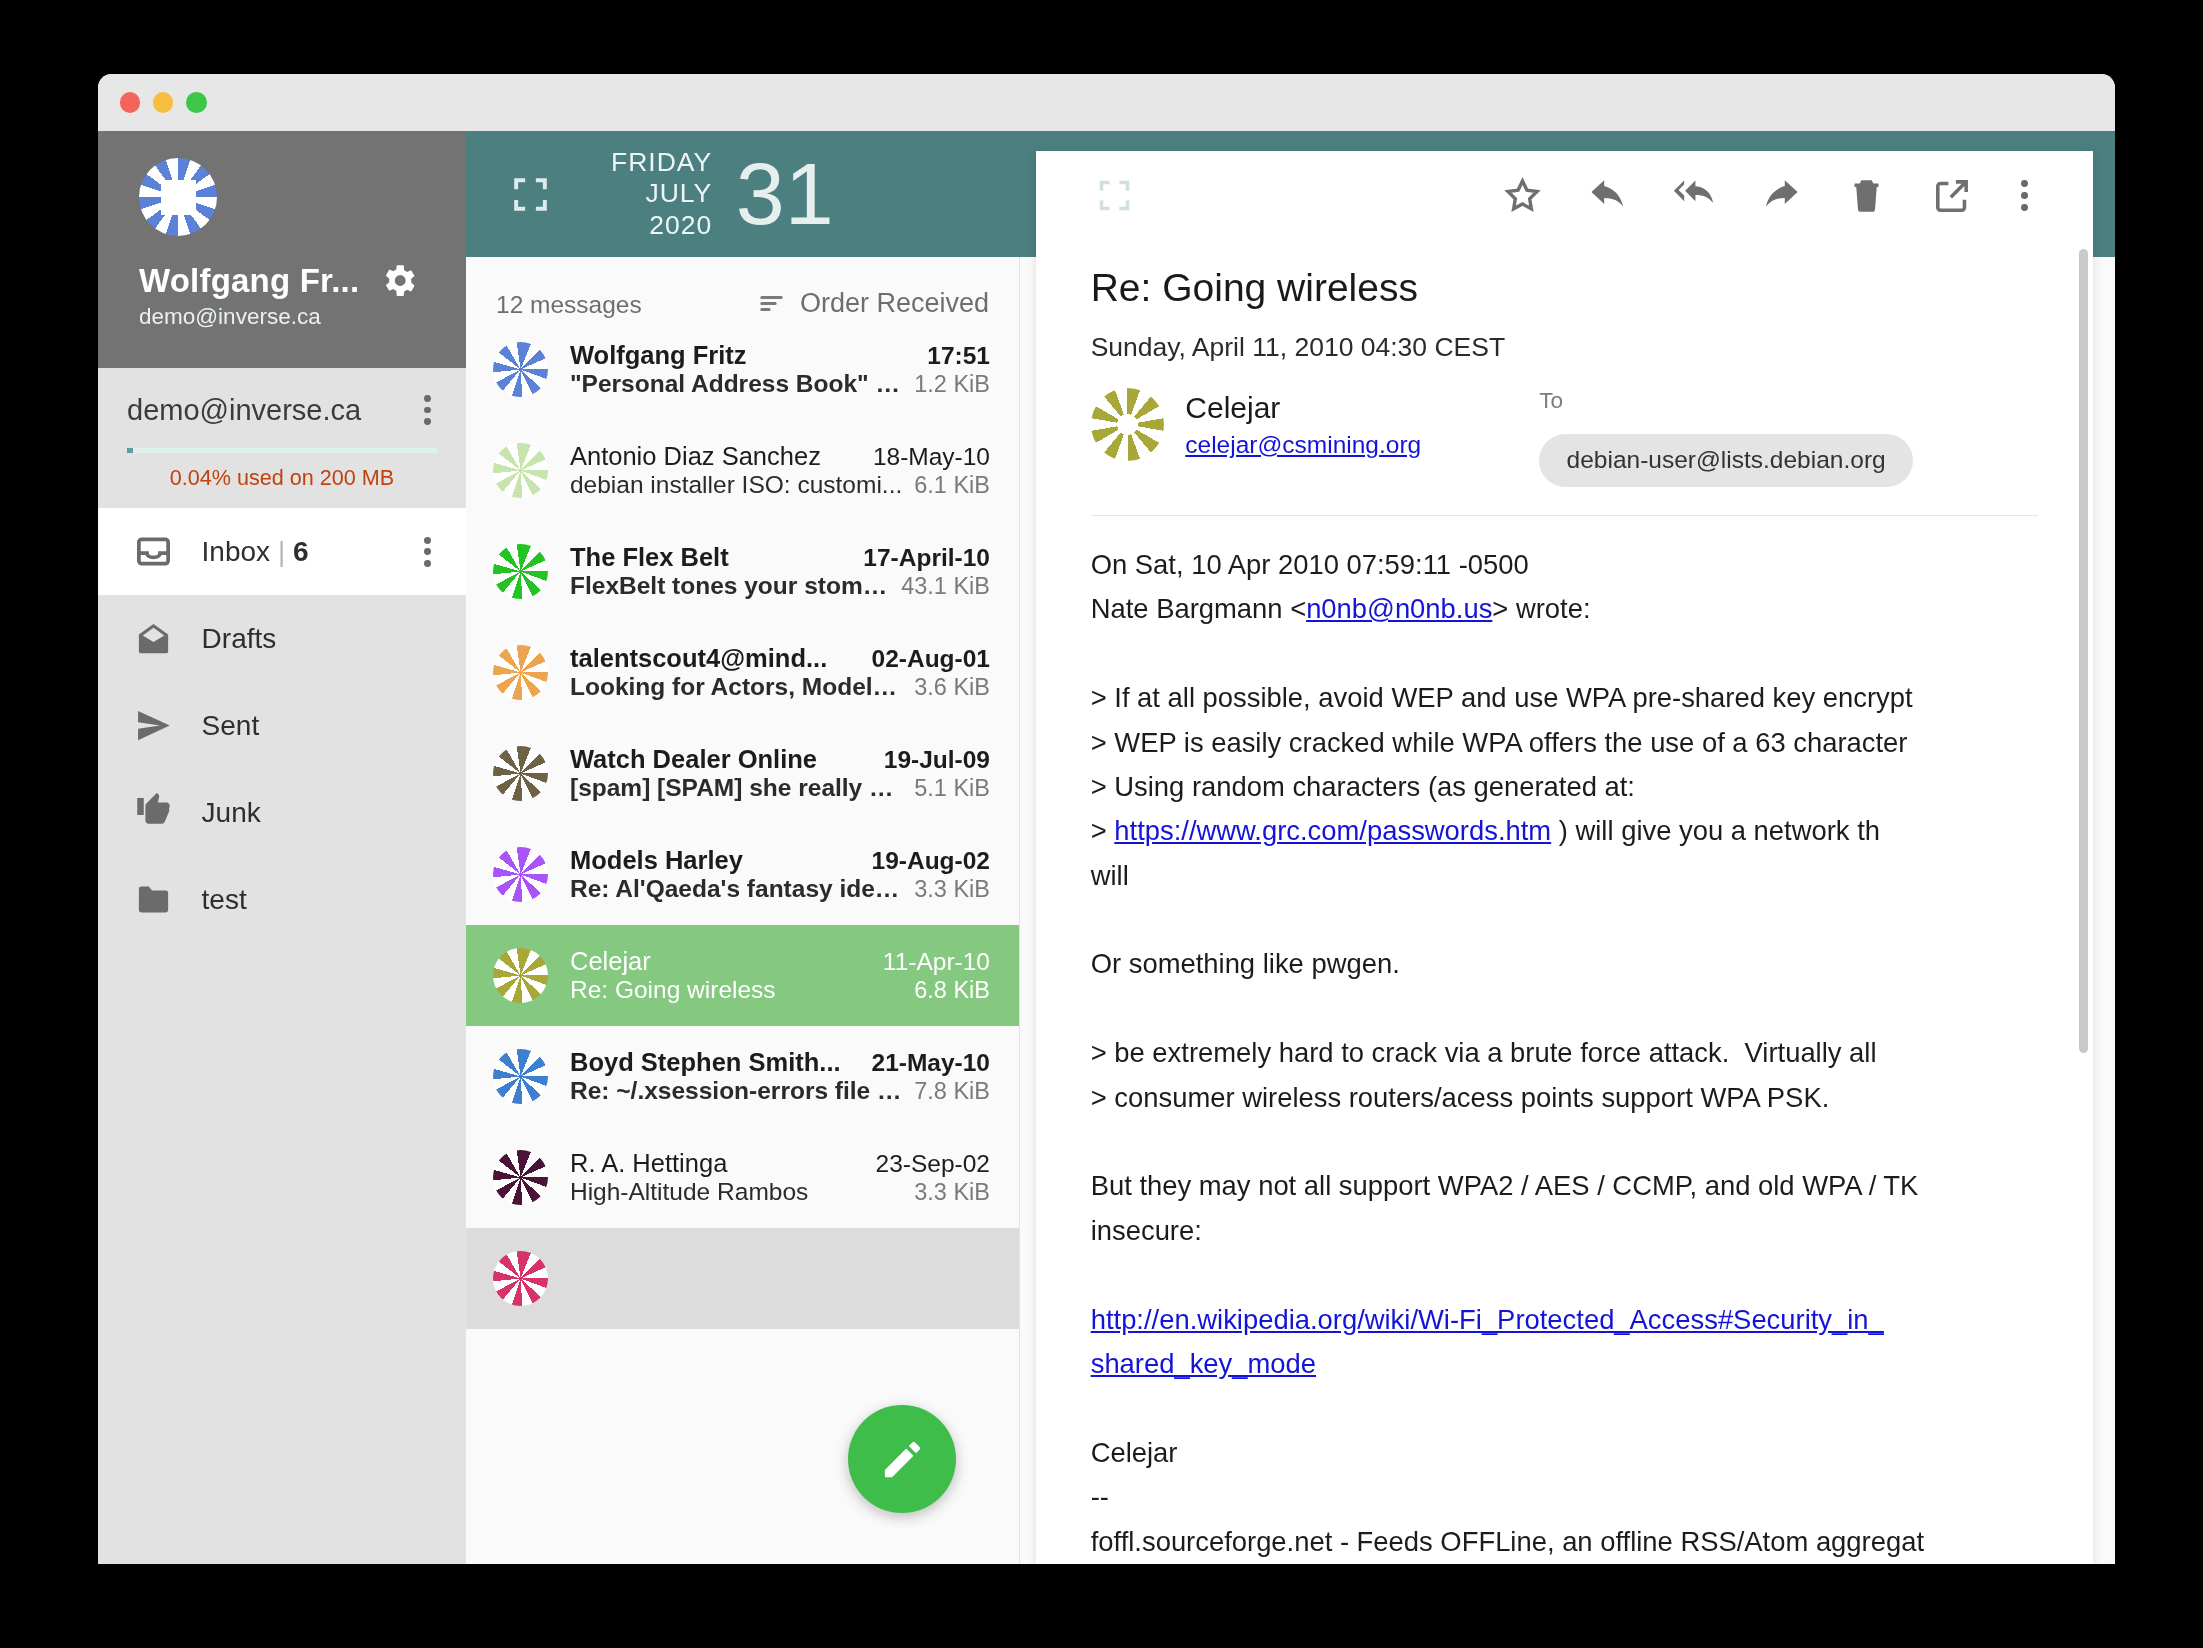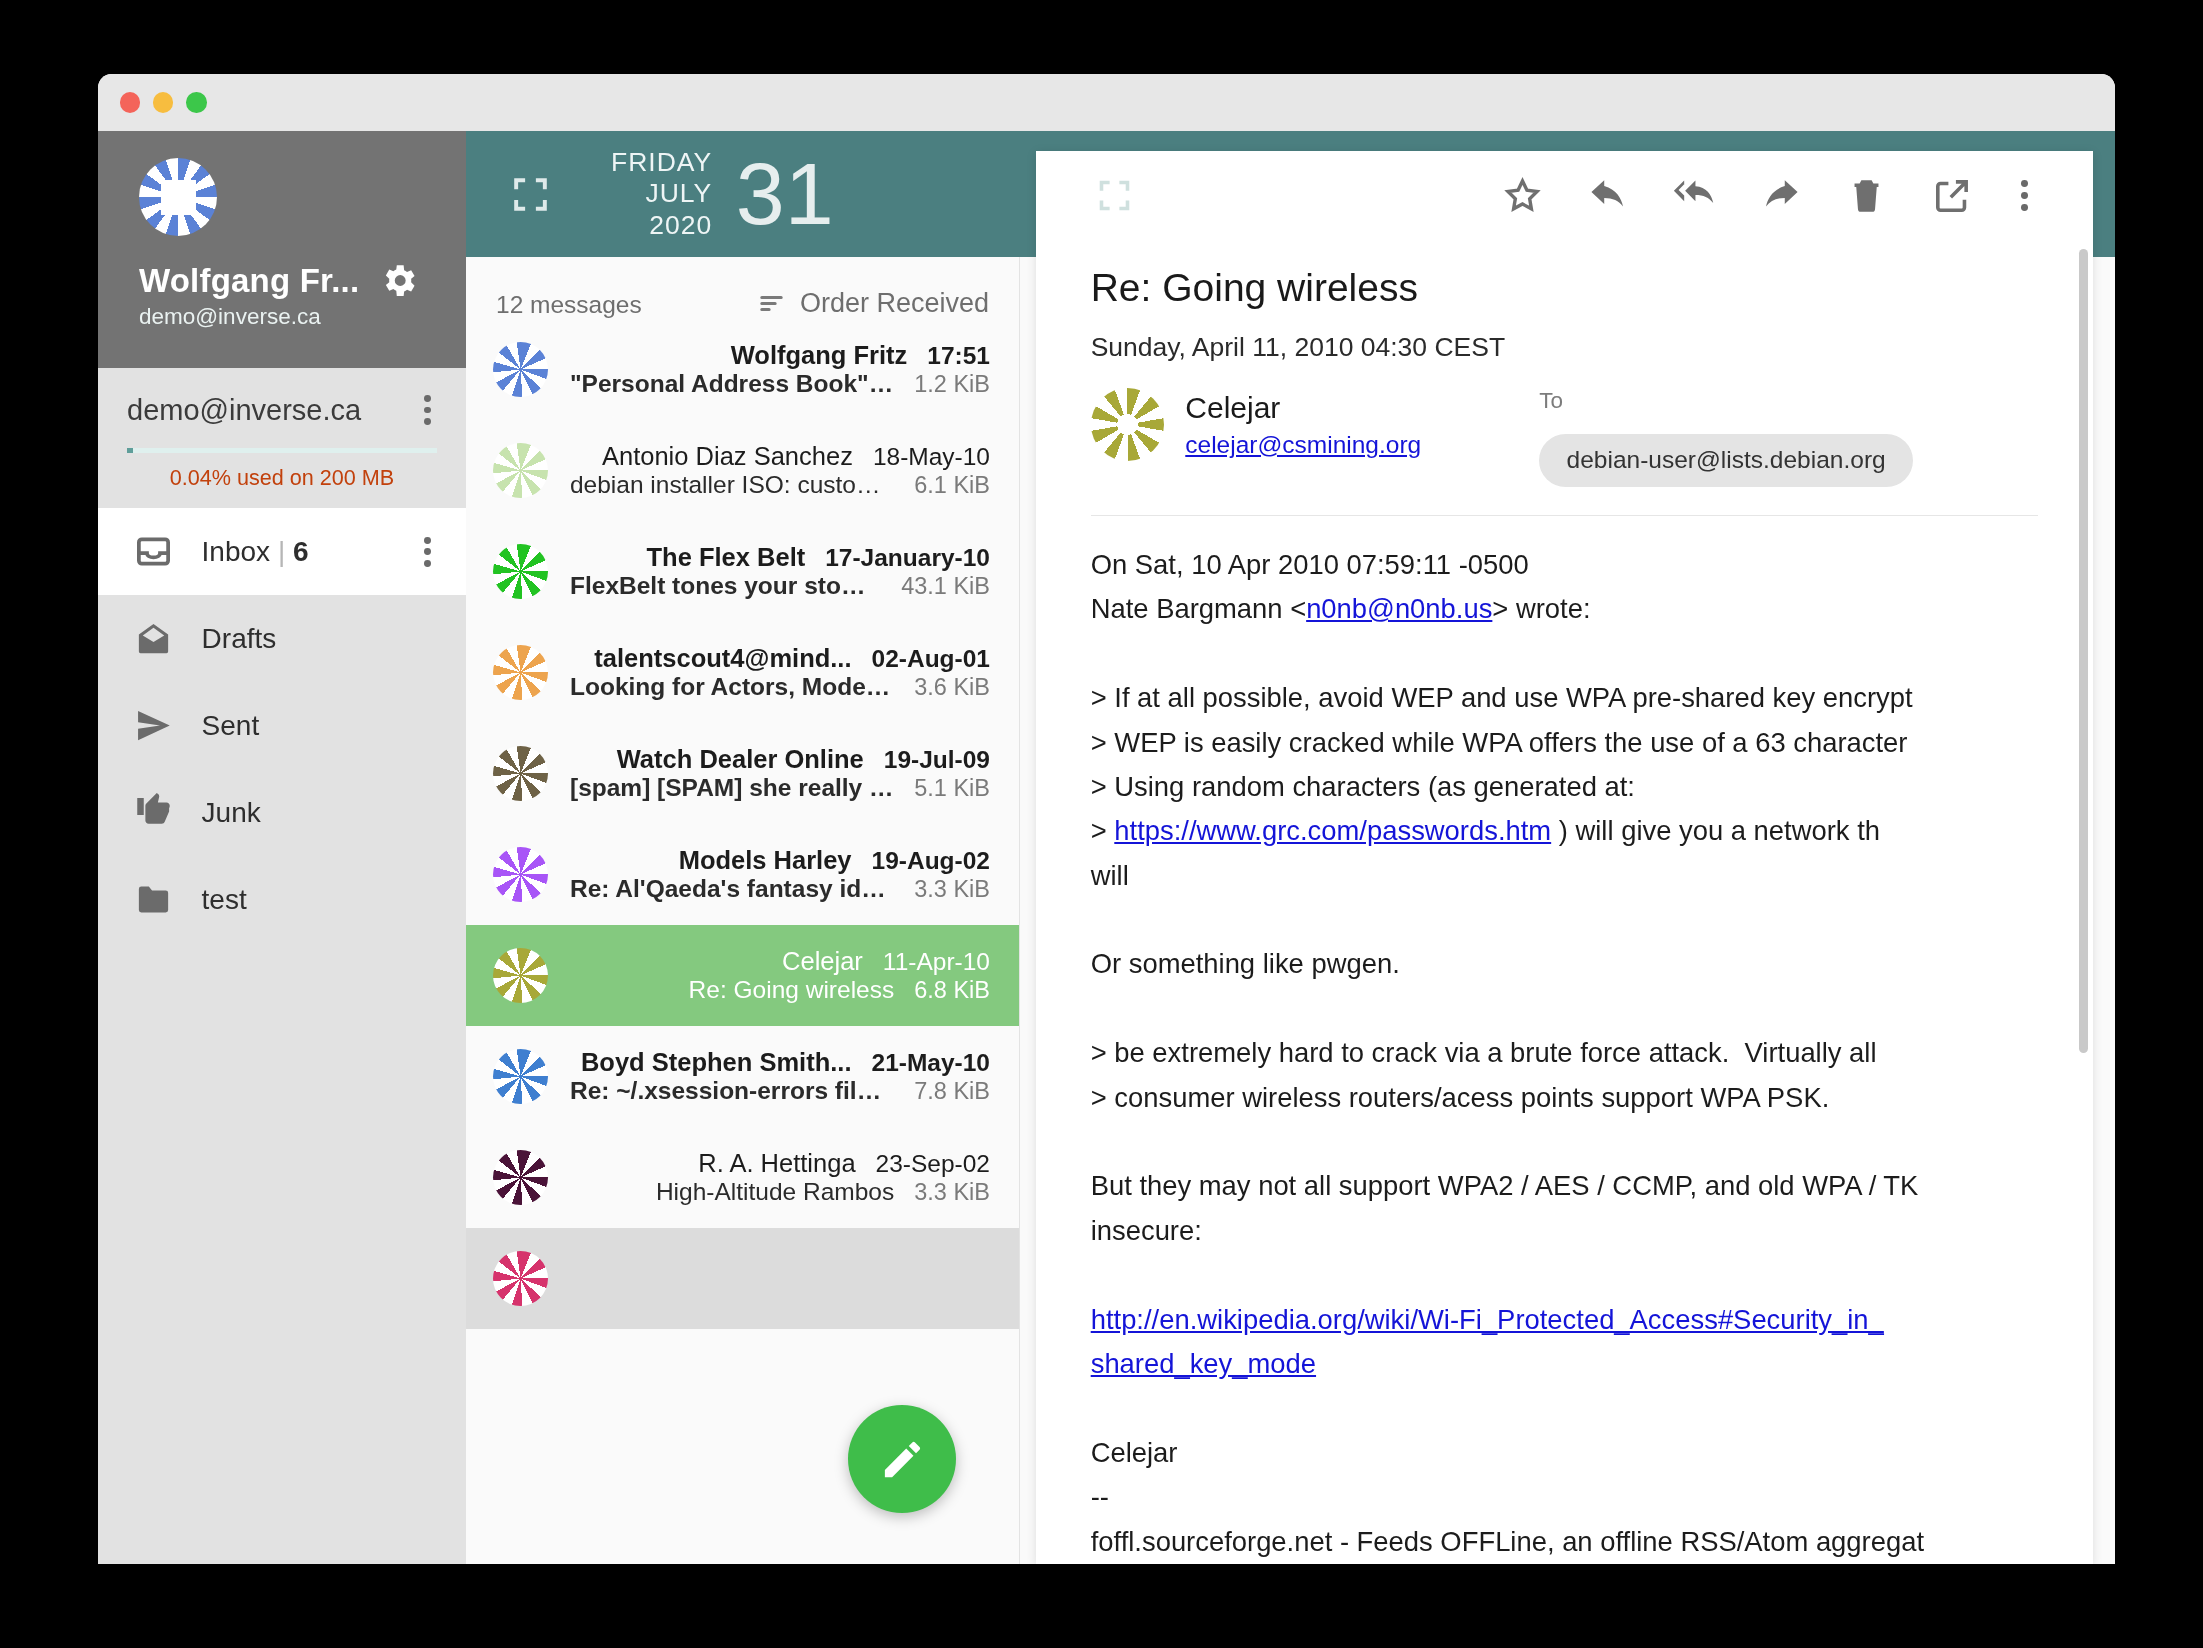--- a/index.html
+++ b/index.html
@@ -113,21 +113,21 @@
     padding: 0 30px;
   }
   .ml-count { font-size: 24.5px; color: #6e6e6e; flex: 1; }
   .ml-order { font-size: 27px; color: #6e6e6e; display: flex; align-items: center; gap: 13.7px; }
   .rows { flex: 1; overflow: hidden; position: relative; }
   .row { display: flex; align-items: center; height: 101px; padding: 0 29px 0 27.4px; }
   .row.selected { background: #84c97f; }
   .row.hover { background: #dcdcdc; }
   .av { width: 55px; height: 55px; border-radius: 50%; flex: 0 0 55px; overflow: hidden; }
   .rtext { flex: 1; margin-left: 21.6px; min-width: 0; }
-  .rline { display: flex; align-items: baseline; gap: 20px; text-align: right; }
+  .rline { display: flex; align-items: baseline; gap: 10px; }
   .rfrom { font-size: 25.5px; color: #1c1c1c; flex: 1; white-space: nowrap; overflow: hidden; text-overflow: ellipsis; }
   .rdate { font-size: 24.5px; color: #1c1c1c; white-space: nowrap; }
   .rsubj { font-size: 24.5px; color: #2b2b2b; flex: 1; white-space: nowrap; overflow: hidden; text-overflow: ellipsis; }
   .rsize { font-size: 23.5px; color: #7a7a7a; white-space: nowrap; }
   .row.unread .rfrom, .row.unread .rdate, .row.unread .rsubj { font-weight: bold; }
   .row.selected .rfrom, .row.selected .rdate, .row.selected .rsubj, .row.selected .rsize { color: #ffffff; font-weight: normal; }
   .fab {
     position: absolute; right: 63px; bottom: 51px;
     width: 108px; height: 108px; border-radius: 50%;
     background: #3fbd4a; display: flex; align-items: center; justify-content: center;
@@ -374,21 +374,21 @@
                   <span class="rsubj">debian installer ISO: customi...</span>
                   <span class="rsize">6.1 KiB</span>
                 </div>
               </div>
             </div>
             <div class="row unread">
               <div class="av" style="background: repeating-conic-gradient(rgb(34, 195, 34) 0deg, rgb(34, 195, 34) 22deg, rgb(255, 255, 255) 22deg, rgb(255, 255, 255) 44deg);"></div>
               <div class="rtext">
                 <div class="rline">
                   <span class="rfrom">The Flex Belt</span>
-                  <span class="rdate">17-January-10</span>
+                  <span class="rdate">17-April-10</span>
                 </div>
                 <div class="rline">
                   <span class="rsubj">FlexBelt tones your stomach...</span>
                   <span class="rsize">43.1 KiB</span>
                 </div>
               </div>
             </div>
             <div class="row unread">
               <div class="av" style="background: repeating-conic-gradient(rgb(237, 164, 78) 0deg, rgb(237, 164, 78) 22deg, rgb(255, 255, 255) 22deg, rgb(255, 255, 255) 44deg);"></div>
               <div class="rtext">

